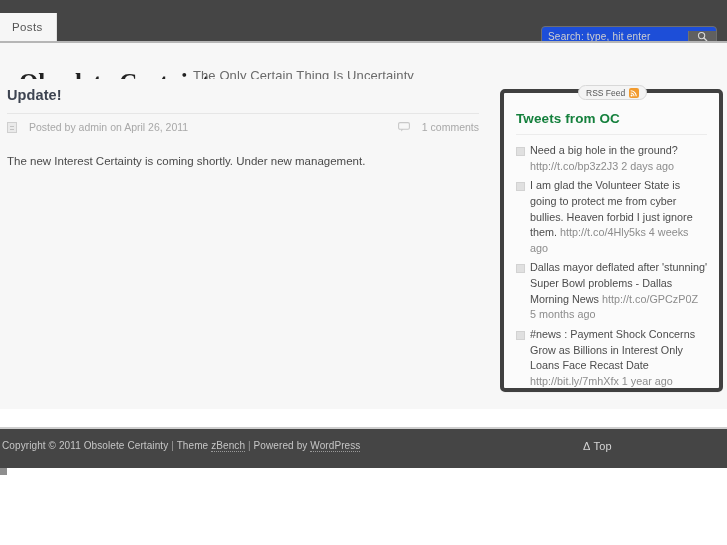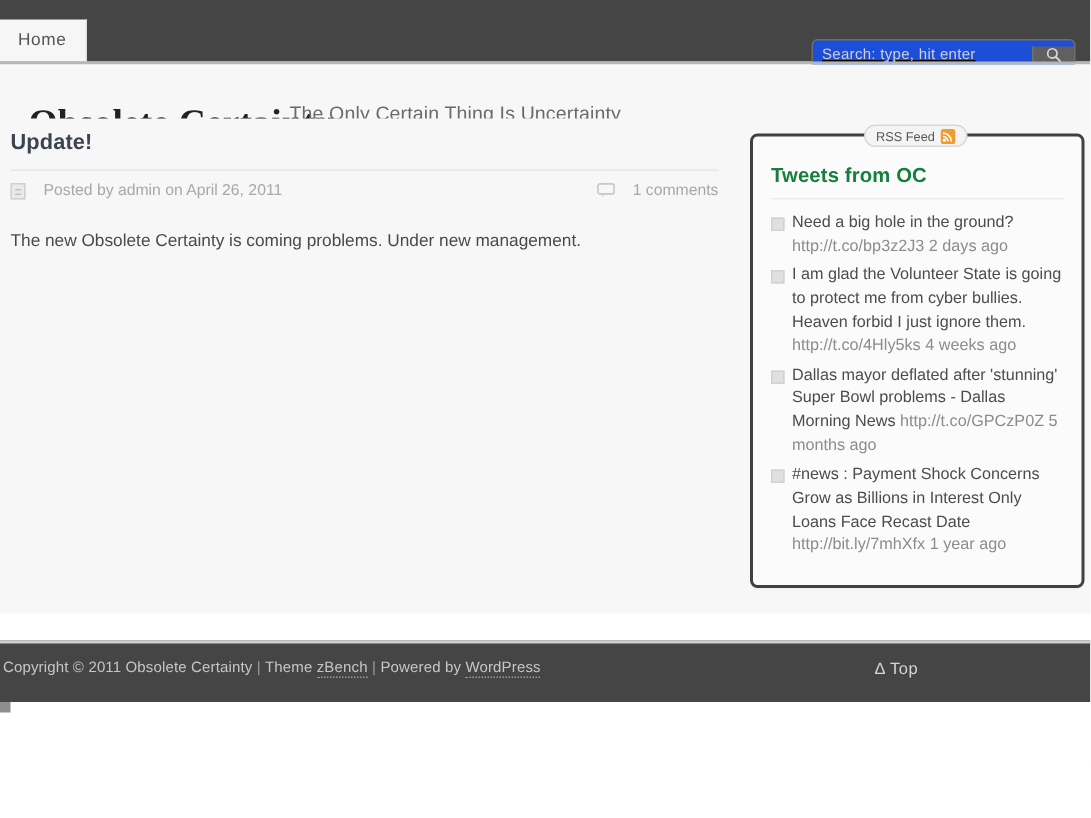--- a/index.html
+++ b/index.html
@@ -143,21 +143,21 @@
     font-size: 11.5px;
     color: #4a4a4a;
     line-height: 1.5;
   }
 
   
   .sidebar {
     position: absolute; left: 500px; top: 10px;
     width: 223px; height: 303px;
     background: #fbfbfb;
-    border: 2px solid #404040;
+    border: 4px solid #404040;
     border-radius: 5px;
     box-shadow: 0 1px 0 #efefef;
   }
   .rss-badge {
     position: absolute; left: 74px; top: -8px;
     height: 15px;
     background: #f4f4f4;
     border: 1px solid #d8d8d8;
     border-radius: 8px;
     padding: 0 7px;
@@ -238,21 +238,21 @@
   }
 </style>
 </head>
 <body>
 
 <div id="page">
 
   <div class="topbar">
     <div class="nav-menu">
       <div class="nav-item">
-        <span>Home</span>
+        <span>Posts</span>
       </div>
     </div>
 
     <div class="searchbox">
       <input class="search-input" type="text" placeholder="Search: type, hit enter" style="">
       <div class="search-btn">
         <svg class="mag" viewBox="0 0 12 12">
           <circle cx="5" cy="5" r="3.4" fill="none" stroke="#d8d8d8" stroke-width="1.2"></circle>
           <line x1="7.6" y1="7.6" x2="10.6" y2="10.6" stroke="#d8d8d8" stroke-width="1.4" stroke-linecap="round"></line>
         </svg>
@@ -278,21 +278,21 @@
         </div>
         <div class="meta-right">
           <svg class="icon-bubble" viewBox="0 0 12 10">
             <rect x="0.6" y="0.6" width="10.8" height="6.6" rx="1.4" fill="none" stroke="#c8c8c8" stroke-width="1.1"></rect>
             <path d="M3.2 7.2 L3.2 9.4 L5.4 7.2 Z" fill="#c8c8c8"></path>
           </svg>
           <span>1 comments</span>
         </div>
       </div>
 
-      <div class="post-body">The new Obsolete Certainty is coming problems. Under new management.</div>
+      <div class="post-body">The new Interest Certainty is coming shortly. Under new management.</div>
     </div>
 
     <div class="sidebar">
 
       <div class="rss-badge">
         <span>RSS Feed</span>
         <svg class="rss-glyph" viewBox="0 0 12 12">
           <rect x="0" y="0" width="12" height="12" rx="2.5" fill="#f29b2e"></rect>
           <circle cx="3.1" cy="8.9" r="1.25" fill="#ffffff"></circle>
           <path d="M2 6.0 A4 4 0 0 1 6.0 10" fill="none" stroke="#ffffff" stroke-width="1.3"></path>

